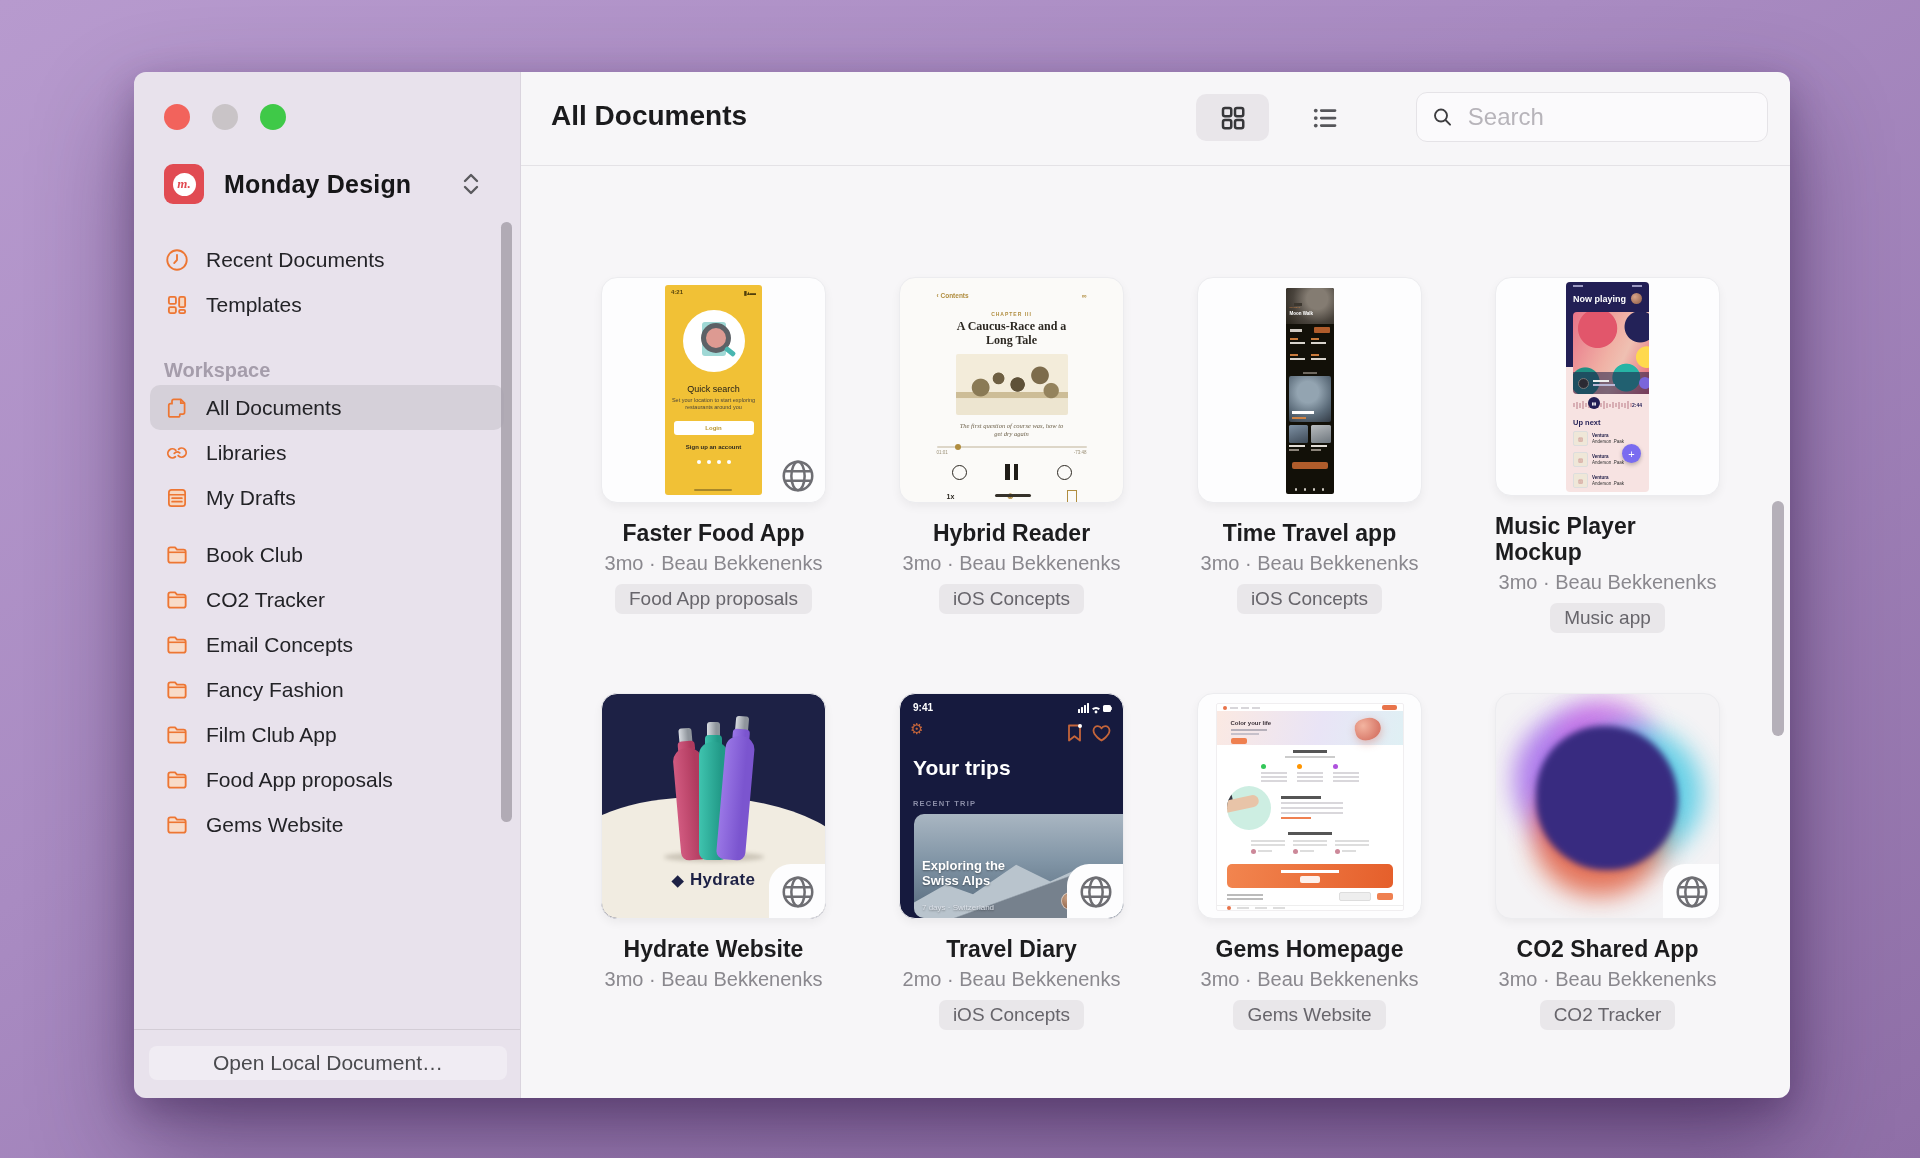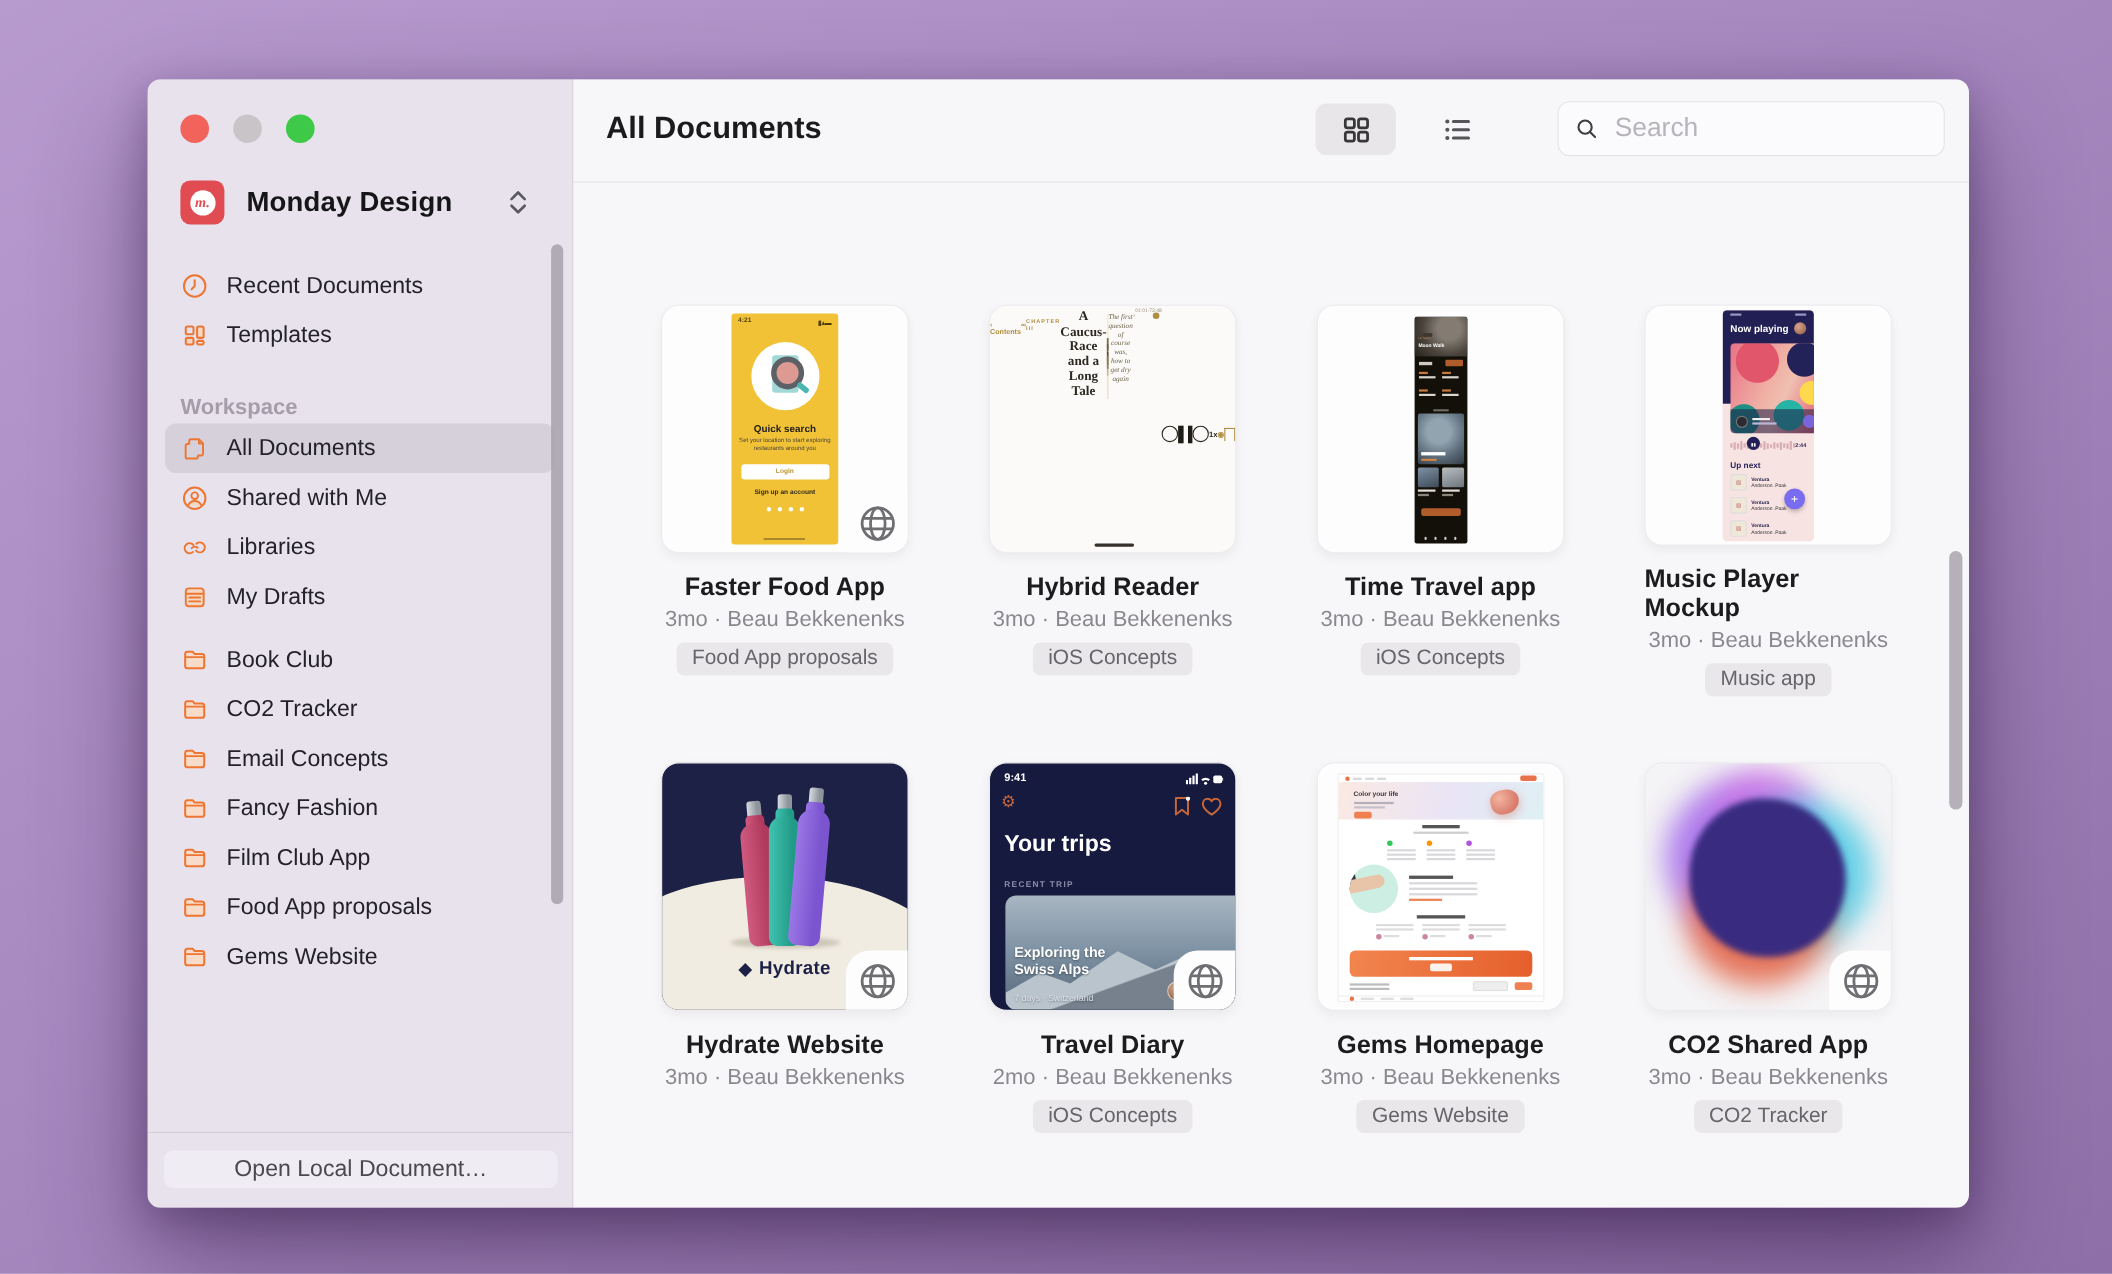--- a/index.html
+++ b/index.html
@@ -79,31 +79,31 @@
   .phone-y{width:97px;margin-top:7px;height:210px;background:#f1c136;border-radius:3px;
            display:flex;flex-direction:column;align-items:center;position:relative}
   .py-status{width:85px;margin-top:4px;display:flex;justify-content:space-between;font-size:6px;
              font-weight:700;color:rgba(40,30,0,.8)}
   .py-circle{margin-top:14px;width:62px;height:62px;border-radius:50%;background:#fff;position:relative}
   .py-tab{position:absolute;left:19px;top:12px;width:24px;height:34px;background:#9fd8d5;border-radius:3px}
   .py-lens{position:absolute;left:18px;top:13px;width:20px;height:20px;border:5px solid #5d6166;
            border-radius:50%;background:#dd9a92}
   .py-handle{position:absolute;left:41px;top:39px;width:12px;height:5px;background:#49b6b0;
            border-radius:2px;transform:rotate(38deg)}
-  .py-head{margin-top:12px;font-size:9px;font-weight:700;color:#23201a}
+  .py-head{margin-top:12px;font-size:9px;font-weight:400;color:#23201a}
   .py-line{margin-top:3px;font-size:5.5px;color:#4d4639;line-height:7px;text-align:center}
   .py-login{margin-top:10px;width:80px;height:14px;background:#fff;border-radius:3px;display:flex;
             align-items:center;justify-content:center;font-size:6px;color:#b9962f;font-weight:700}
   .py-signup{margin-top:9px;font-size:6px;color:#2e2a20;font-weight:600}
   .py-dots{margin-top:10px;display:flex;gap:6px}
   .py-dots i{width:4px;height:4px;border-radius:50%;background:#fff}
   .py-home{position:absolute;bottom:4px;left:29px;width:38px;height:2px;background:#a8872a;border-radius:2px}
 
   
-  .t-reader{background:#fbfaf8;display:flex;flex-direction:row;color:#b08d3f}
+  .t-reader{background:#fbfaf8;display:flex;flex-direction:column;align-items:center;color:#b08d3f}
   .rd-top{width:150px;margin-top:14px;display:flex;justify-content:space-between;font-size:6.5px;font-weight:600}
   .rd-chapter{margin-top:12px;font-size:5px;letter-spacing:1px;font-weight:700}
   .rd-title{margin-top:3px;font-family:"Liberation Serif",serif;font-weight:700;font-size:12px;
             line-height:13.5px;color:#2c2822;text-align:center}
   .rd-art{margin-top:7px;width:112px;height:78px;border-radius:2px;
           background:
             radial-gradient(circle at 22% 55%,#8a7a55 0 9%,transparent 10%),
             radial-gradient(circle at 38% 40%,#6e5f42 0 7%,transparent 8%),
             radial-gradient(circle at 55% 50%,#5e5138 0 10%,transparent 11%),
             radial-gradient(circle at 75% 35%,#7d6c4c 0 9%,transparent 10%),
@@ -362,30 +362,20 @@
               <g fill="none" stroke="#ED7633" stroke-width="1.6" stroke-linejoin="round">
                 <path d="M9 4h6.5L19 7.5V16a1.6 1.6 0 0 1-1.6 1.6H9A1.6 1.6 0 0 1 7.4 16V5.6A1.6 1.6 0 0 1 9 4z"></path>
                 <path d="M15.5 4v3.5H19"></path>
                 <path d="M7.4 8H6a1.6 1.6 0 0 0-1.6 1.6v9A1.6 1.6 0 0 0 6 20.2h7a1.6 1.6 0 0 0 1.6-1.6v-1" fill="#D5D0D9"></path>
               </g>
             </svg>
         </span>
         <span class="slabel">All Documents</span>
       </div>
 
-      <div class="srow">
-        <span class="sicon">
-          <svg width="26" height="26" viewBox="0 0 24 24">
-              <circle cx="12" cy="12" r="9" fill="none" stroke="#ED7633" stroke-width="1.7"></circle>
-              <circle cx="12" cy="9.8" r="2.8" fill="none" stroke="#ED7633" stroke-width="1.6"></circle>
-              <path d="M6.4 18.2c1.2-2.9 2.9-3.9 5.6-3.9s4.4 1 5.6 3.9" fill="#F6D7C1" stroke="#ED7633" stroke-width="1.6"></path>
-            </svg>
-        </span>
-        <span class="slabel">Shared with Me</span>
-      </div>
 
       <div class="srow">
         <span class="sicon">
           <svg width="26" height="26" viewBox="0 0 24 24">
               <g fill="none" stroke="#ED7633" stroke-width="1.7" stroke-linecap="round">
                 <path d="M10.5 15.5a4.2 4.2 0 0 1-5.9-.4 4.2 4.2 0 0 1 .4-5.9 4.2 4.2 0 0 1 5.9.4"></path>
                 <path d="M13.5 8.5a4.2 4.2 0 0 1 5.9.4 4.2 4.2 0 0 1-.4 5.9 4.2 4.2 0 0 1-5.9-.4"></path>
                 <path d="M9.5 12.3c1.4-1.4 3.6-1.6 5-.4"></path>
               </g>
             </svg>

